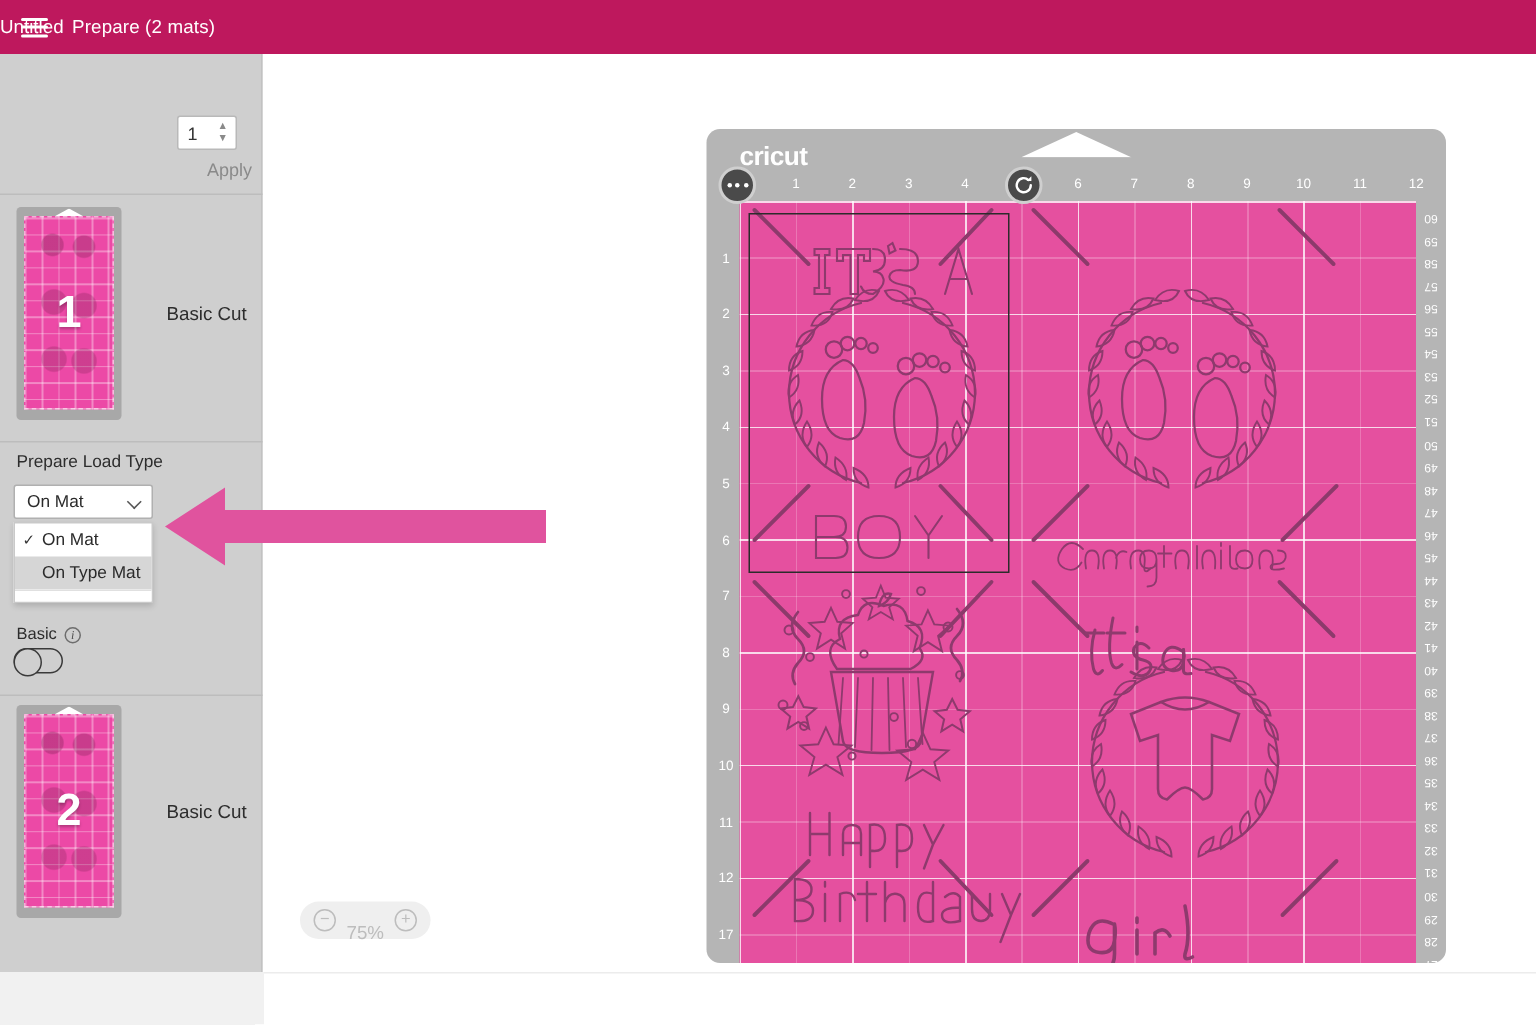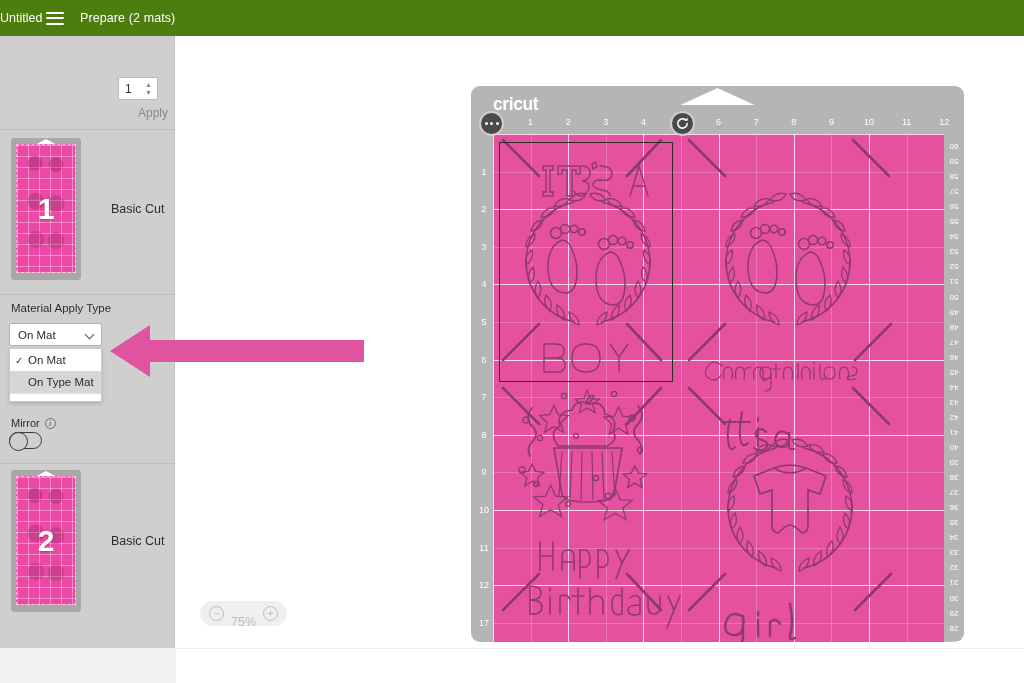--- a/index.html
+++ b/index.html
@@ -7,21 +7,21 @@
     width: 1024px; height: 683px;
     overflow: hidden;
     font-family: "Liberation Sans", sans-serif;
     background: #ffffff;
   }
   #app { position: relative; width: 1024px; height: 683px; background: #fff; }
 
   
   .topbar {
     position: absolute; left: 0; top: 0; width: 1024px; height: 36px;
-    background: #4d7c0f; display: flex; align-items: center; padding-left: 32px;
+    background: #be185d; display: flex; align-items: center;
   }
   .hamburger {
     width: 18px; height: 13px; margin-left: 14px; margin-right: 16px;
     display: flex; flex-direction: column; justify-content: space-between;
     cursor: pointer;
   }
   .hamburger i { display: block; height: 2px; background: #ffffff; border-radius: 1px; }
   .topbar-title {
     color: #ffffff; font-size: 12.5px; letter-spacing: .1px;
   }
@@ -276,39 +276,39 @@
     <div class="mat-item" style="top:102px;">
       <div class="mat-thumb">
         <div class="tab"></div>
         <div class="sheet"></div>
         <div class="num">1</div>
       </div>
       <div class="mat-op">Basic Cut</div>
     </div>
     <div class="divider" style="top:258px;"></div>
 
-    <div class="mlt-label" style="top:266px;">Material Apply Type</div>
+    <div class="mlt-label" style="top:266px;">Prepare Load Type</div>
     <div class="select-box" style="top:287px;">
       <span class="txt">On Mat</span>
       <span class="chev"></span>
     </div>
     <div class="dropdown" style="top:312px;">
       <div class="dd-item">
         <span class="tick">✓</span>
         <span>On Mat</span>
       </div>
       <div class="dd-item sel">
         <span class="tick"></span>
         <span>On Type Mat</span>
       </div>
       <div class="dd-spacer"></div>
     </div>
 
     <div class="mirror-row" style="top:381px;">
-      <span class="mirror-label">Mirror</span>
+      <span class="mirror-label">Basic</span>
       <span class="info-ic">i</span>
     </div>
     <div class="toggle" style="top:396px;"></div>
 
     <div class="divider" style="top:427px;"></div>
 
     <div class="mat-item" style="top:434px;">
       <div class="mat-thumb">
         <div class="tab"></div>
         <div class="sheet"></div>

